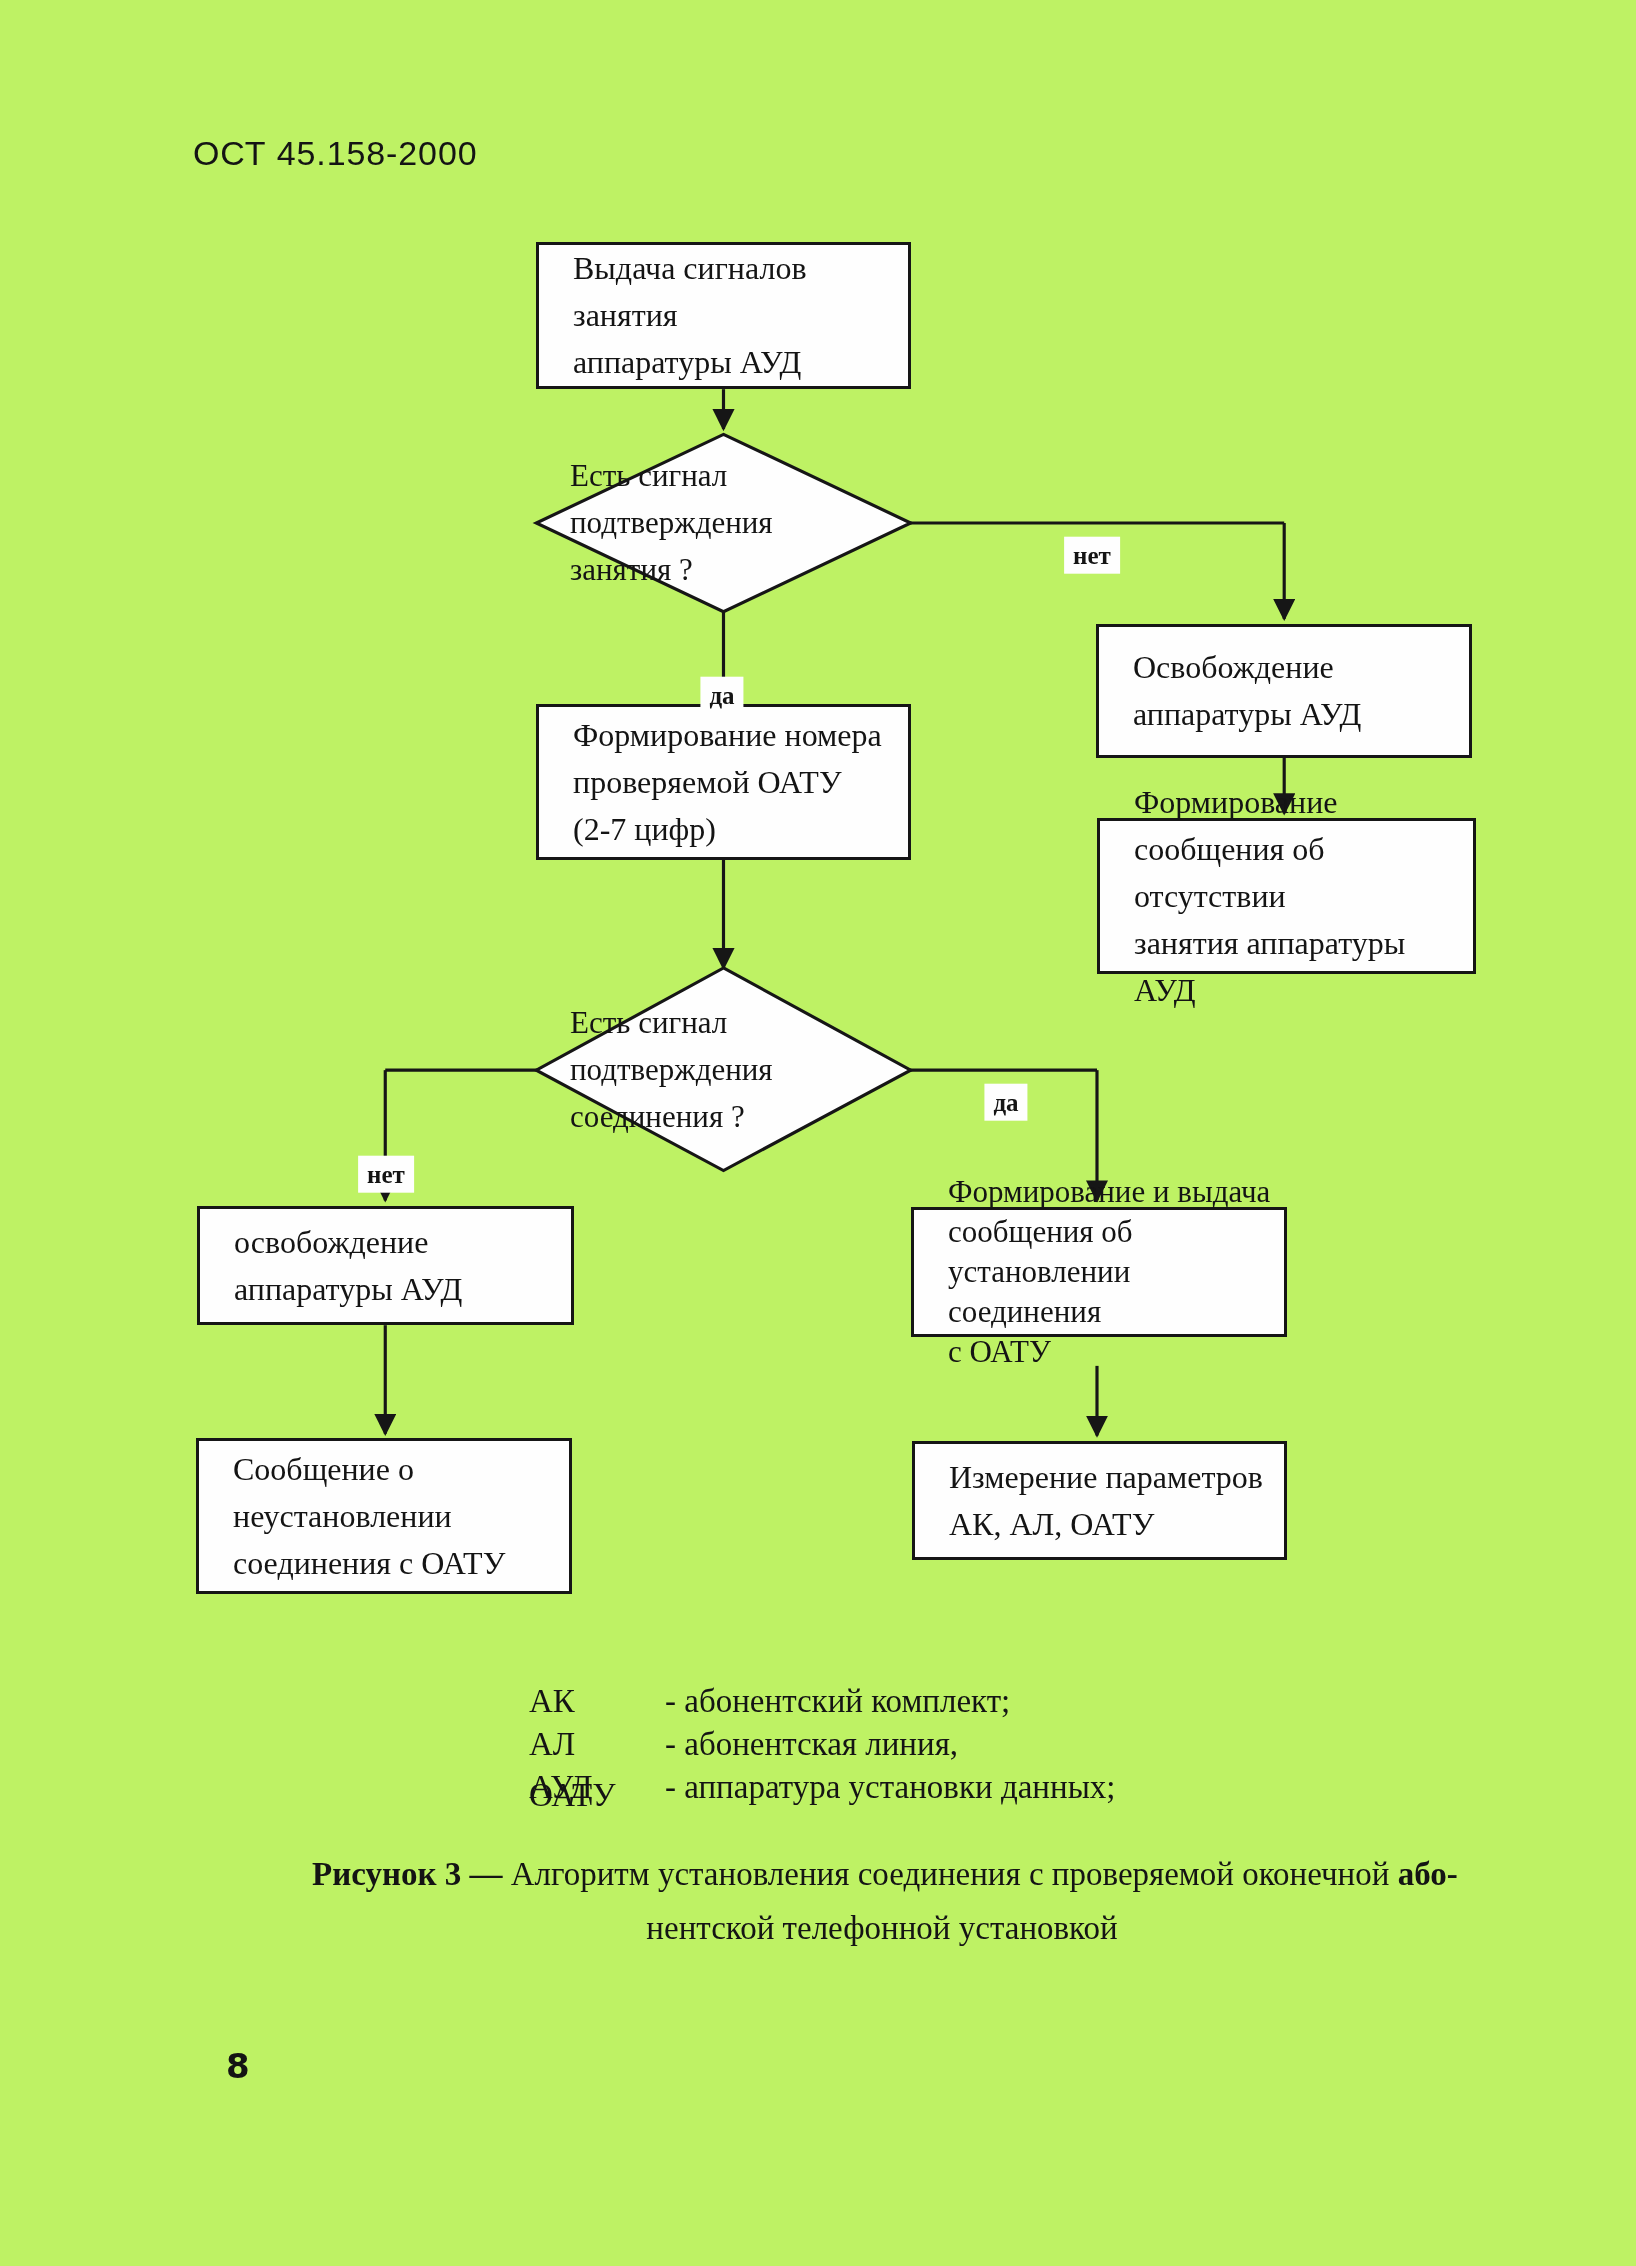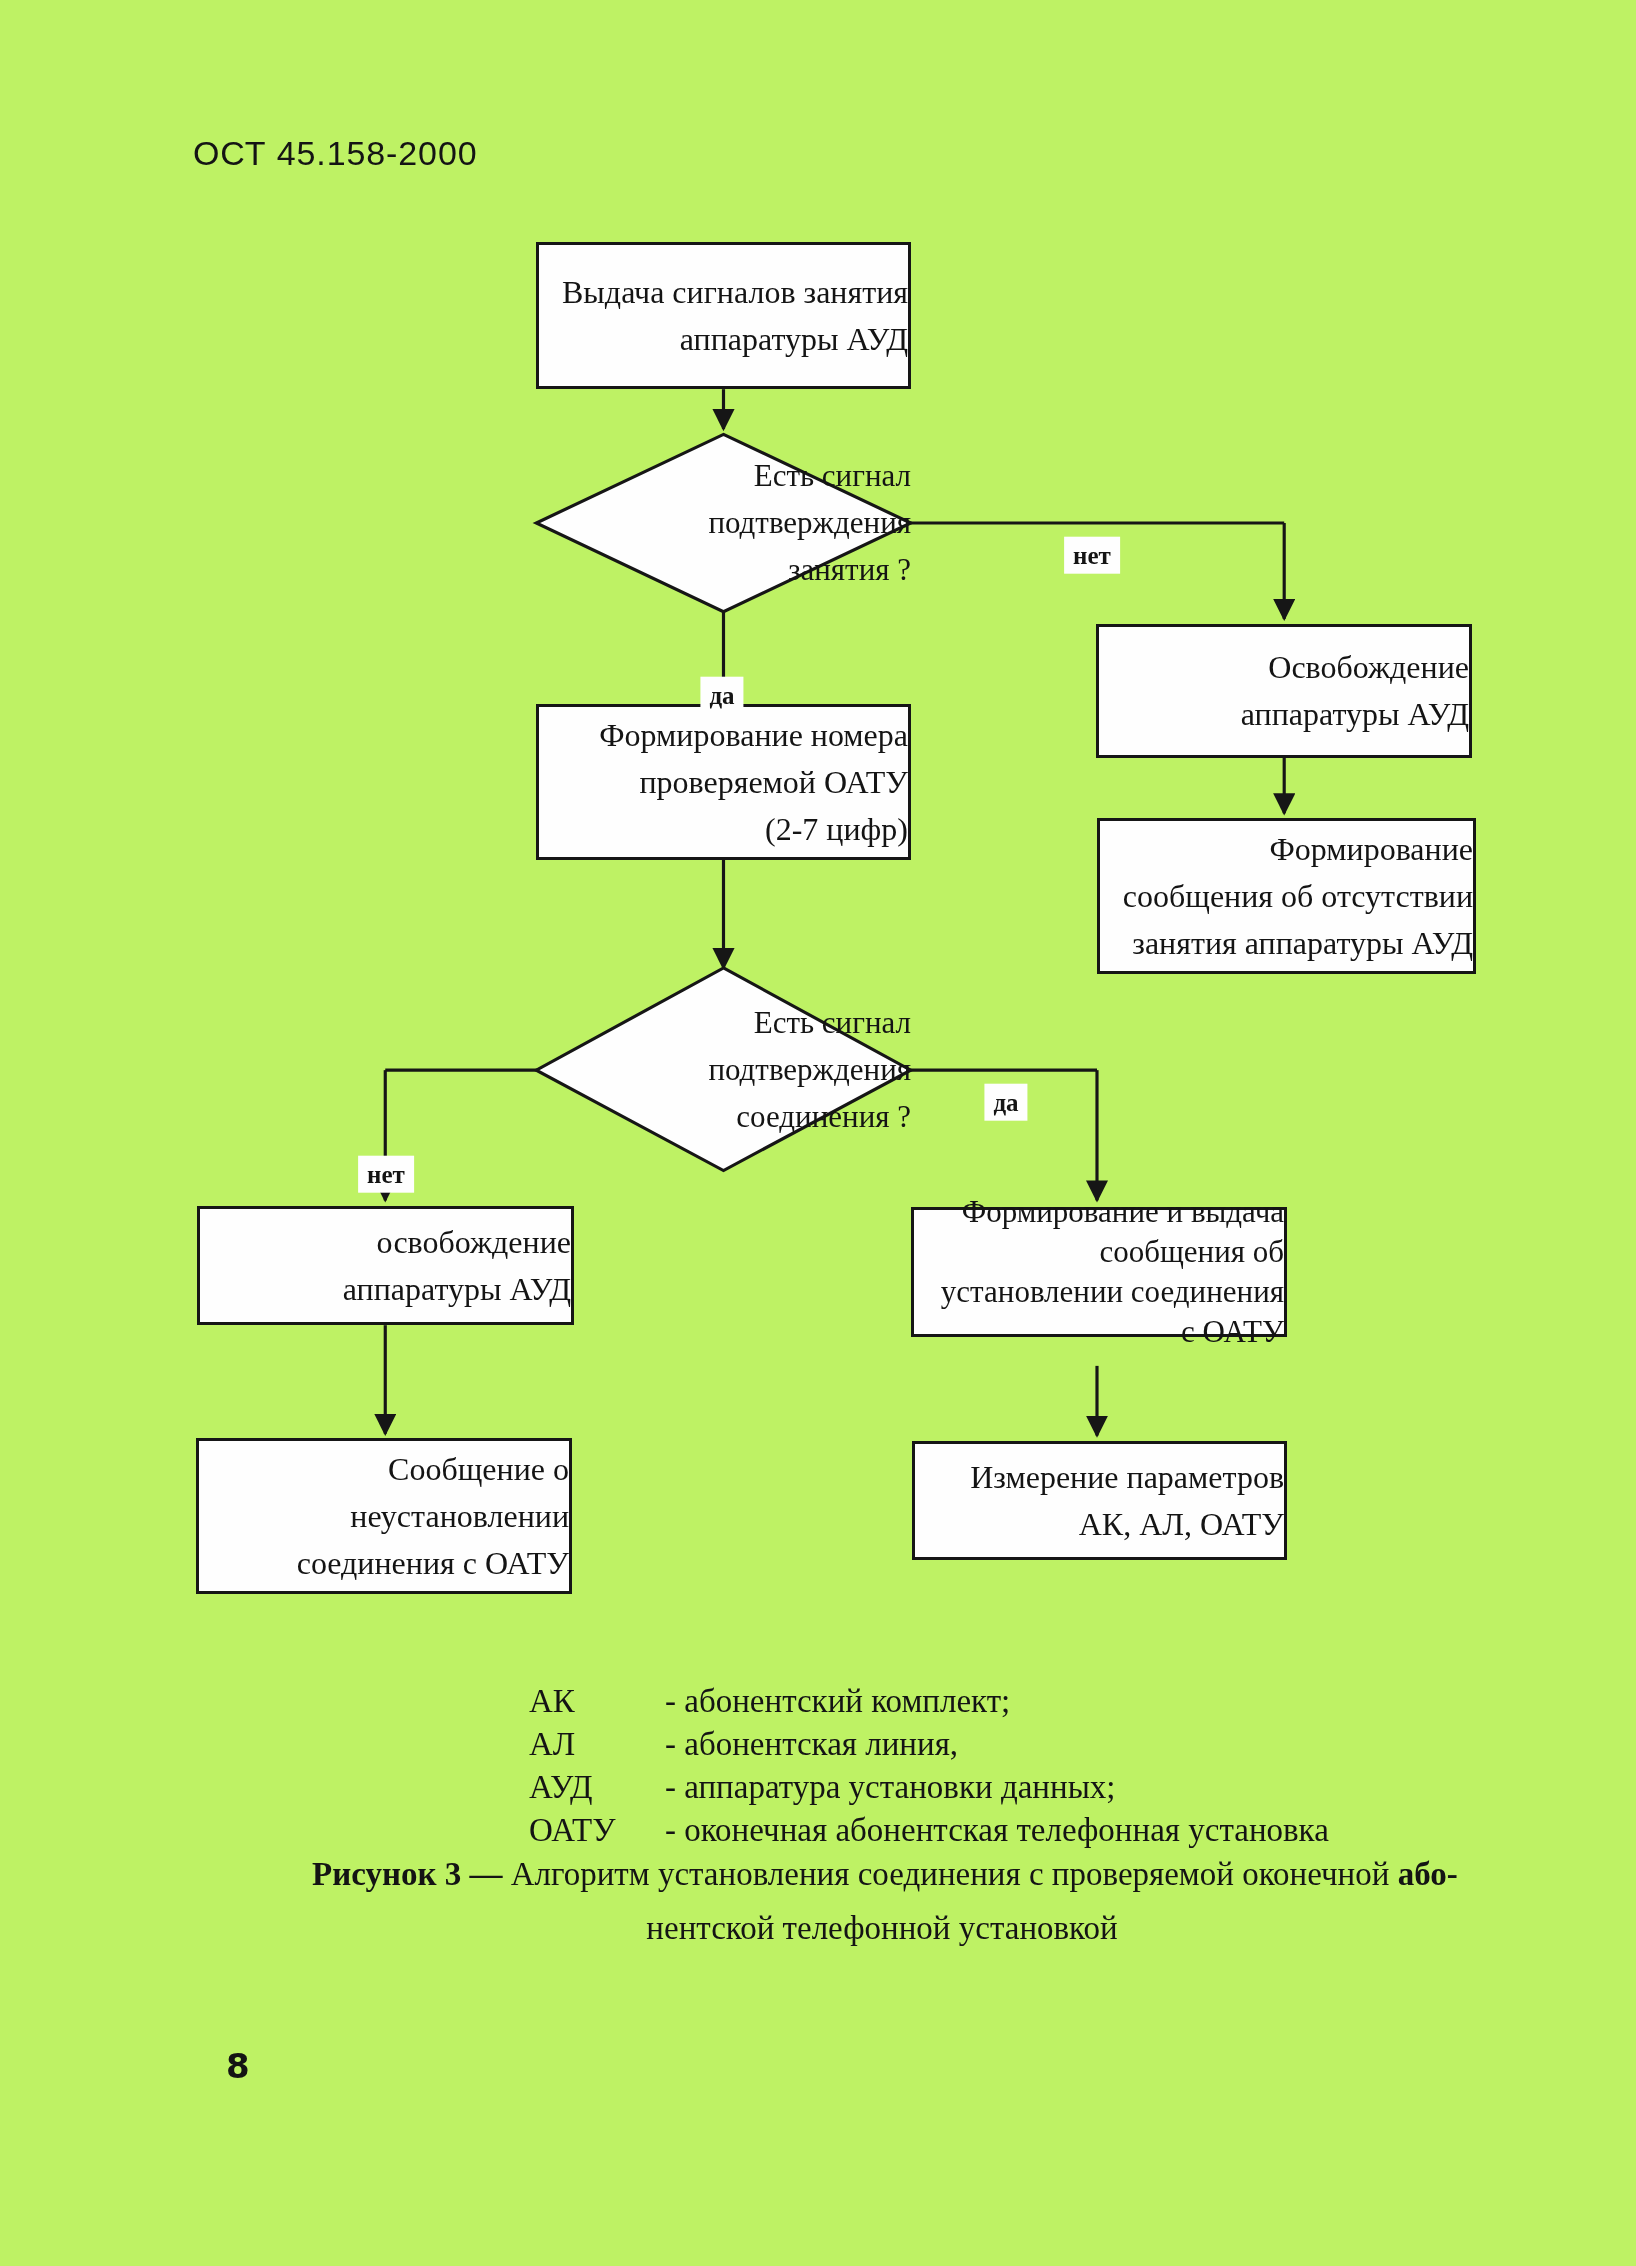--- a/index.html
+++ b/index.html
@@ -41,24 +41,25 @@
     position: absolute;
     border: 3.6px solid #161616;
     background: #fefefe;
     display: flex;
     align-items: center;
     justify-content: center;
     box-sizing: border-box;
   }
   .box .t, .dtext .t {
     width: 100%;
-    text-align: right;
+    text-align: left;
     white-space: pre-line;
     font-size: 32px;
     line-height: 47px;
+    padding-left: 34px;
   }
   .box.tight .t { line-height: 40px; font-size: 31px; }
   .dtext {
     position: absolute;
     display: flex;
     align-items: center;
     justify-content: center;
   }
   .dtext .t { font-size: 31px; line-height: 47px; }
   .lbl {
@@ -212,21 +213,20 @@
     <div class="legend-row">
       <div class="legend-term">АЛ</div>
       <div class="legend-def">- абонентская линия,</div>
     </div>
     <div class="legend-row">
       <div class="legend-term">АУД</div>
       <div class="legend-def">- аппаратура установки данных;</div>
     </div>
     <div class="legend-row">
       <div class="legend-term">ОАТУ</div>
-      <div class="legend-def">- оконечная абонентская телефонная установка</div>
     </div>
   </div>
 
   <div class="caption">
     <span class="l1"><span class="b">Рисунок 3 — </span><span>Алгоритм установления соединения с проверяемой оконечной </span><span class="b">або-</span></span><br>
     <span>нентской телефонной установкой</span>
   </div>
 
   <div class="page-number">8</div>
 

